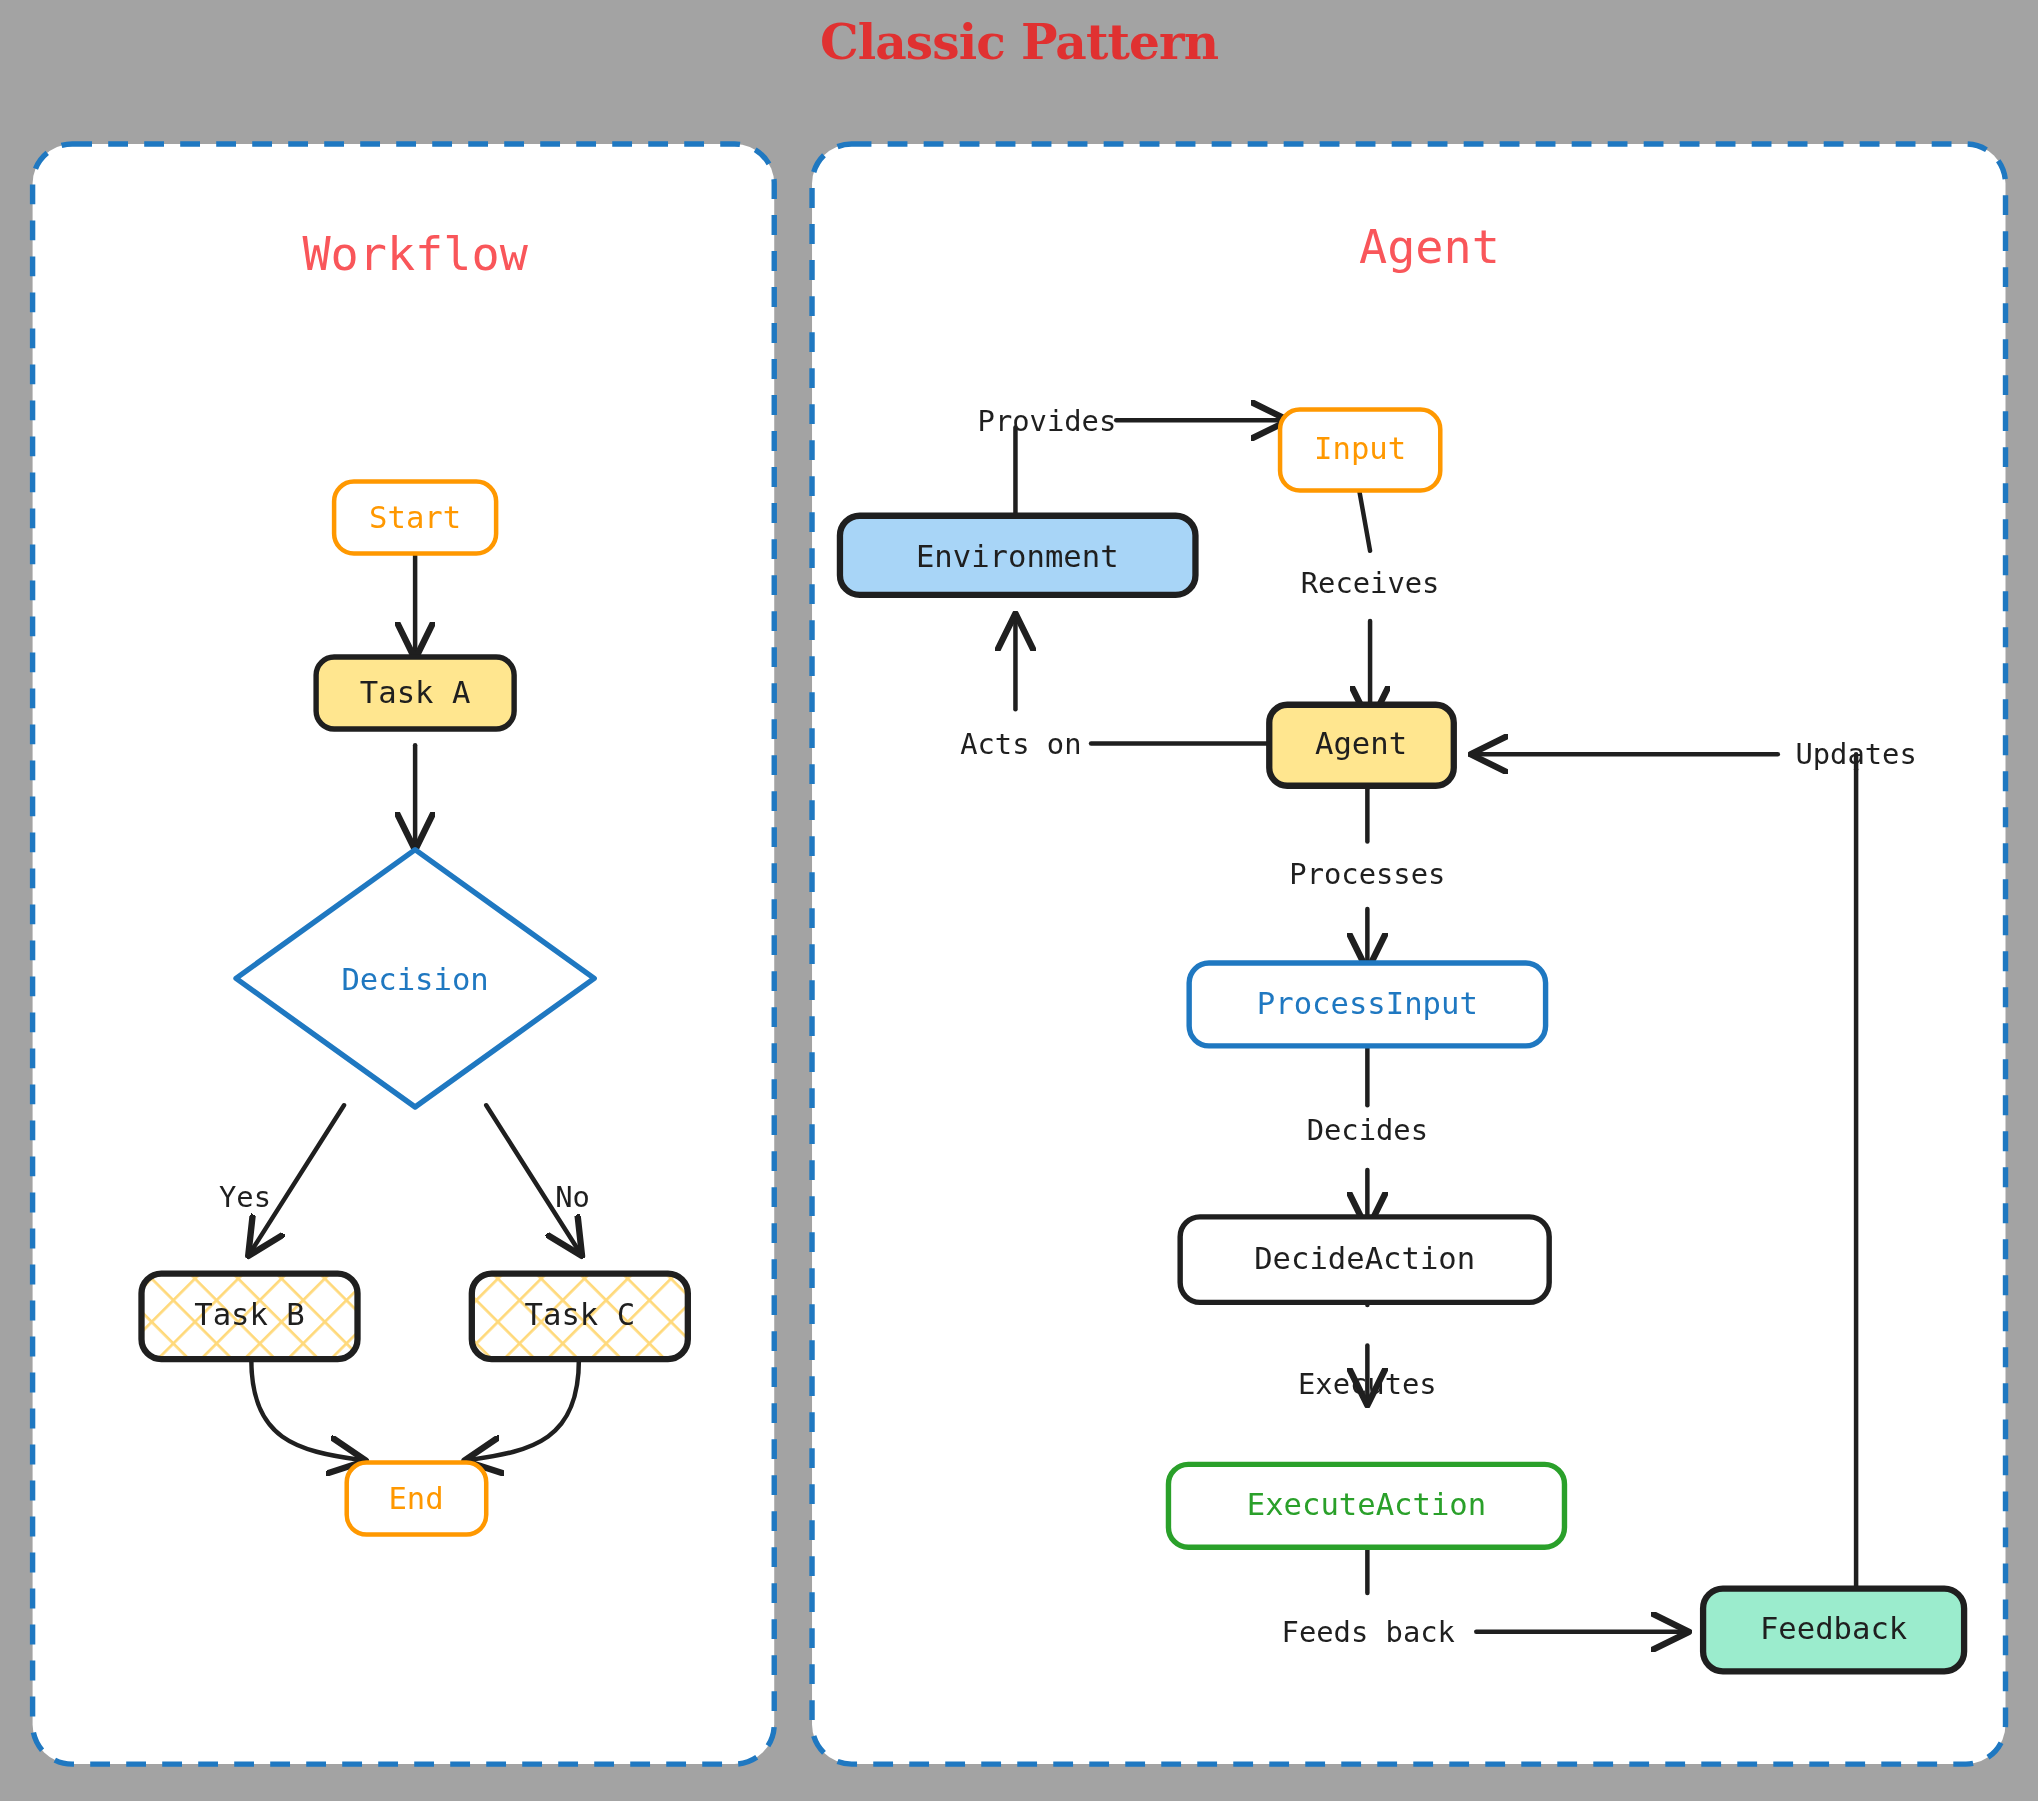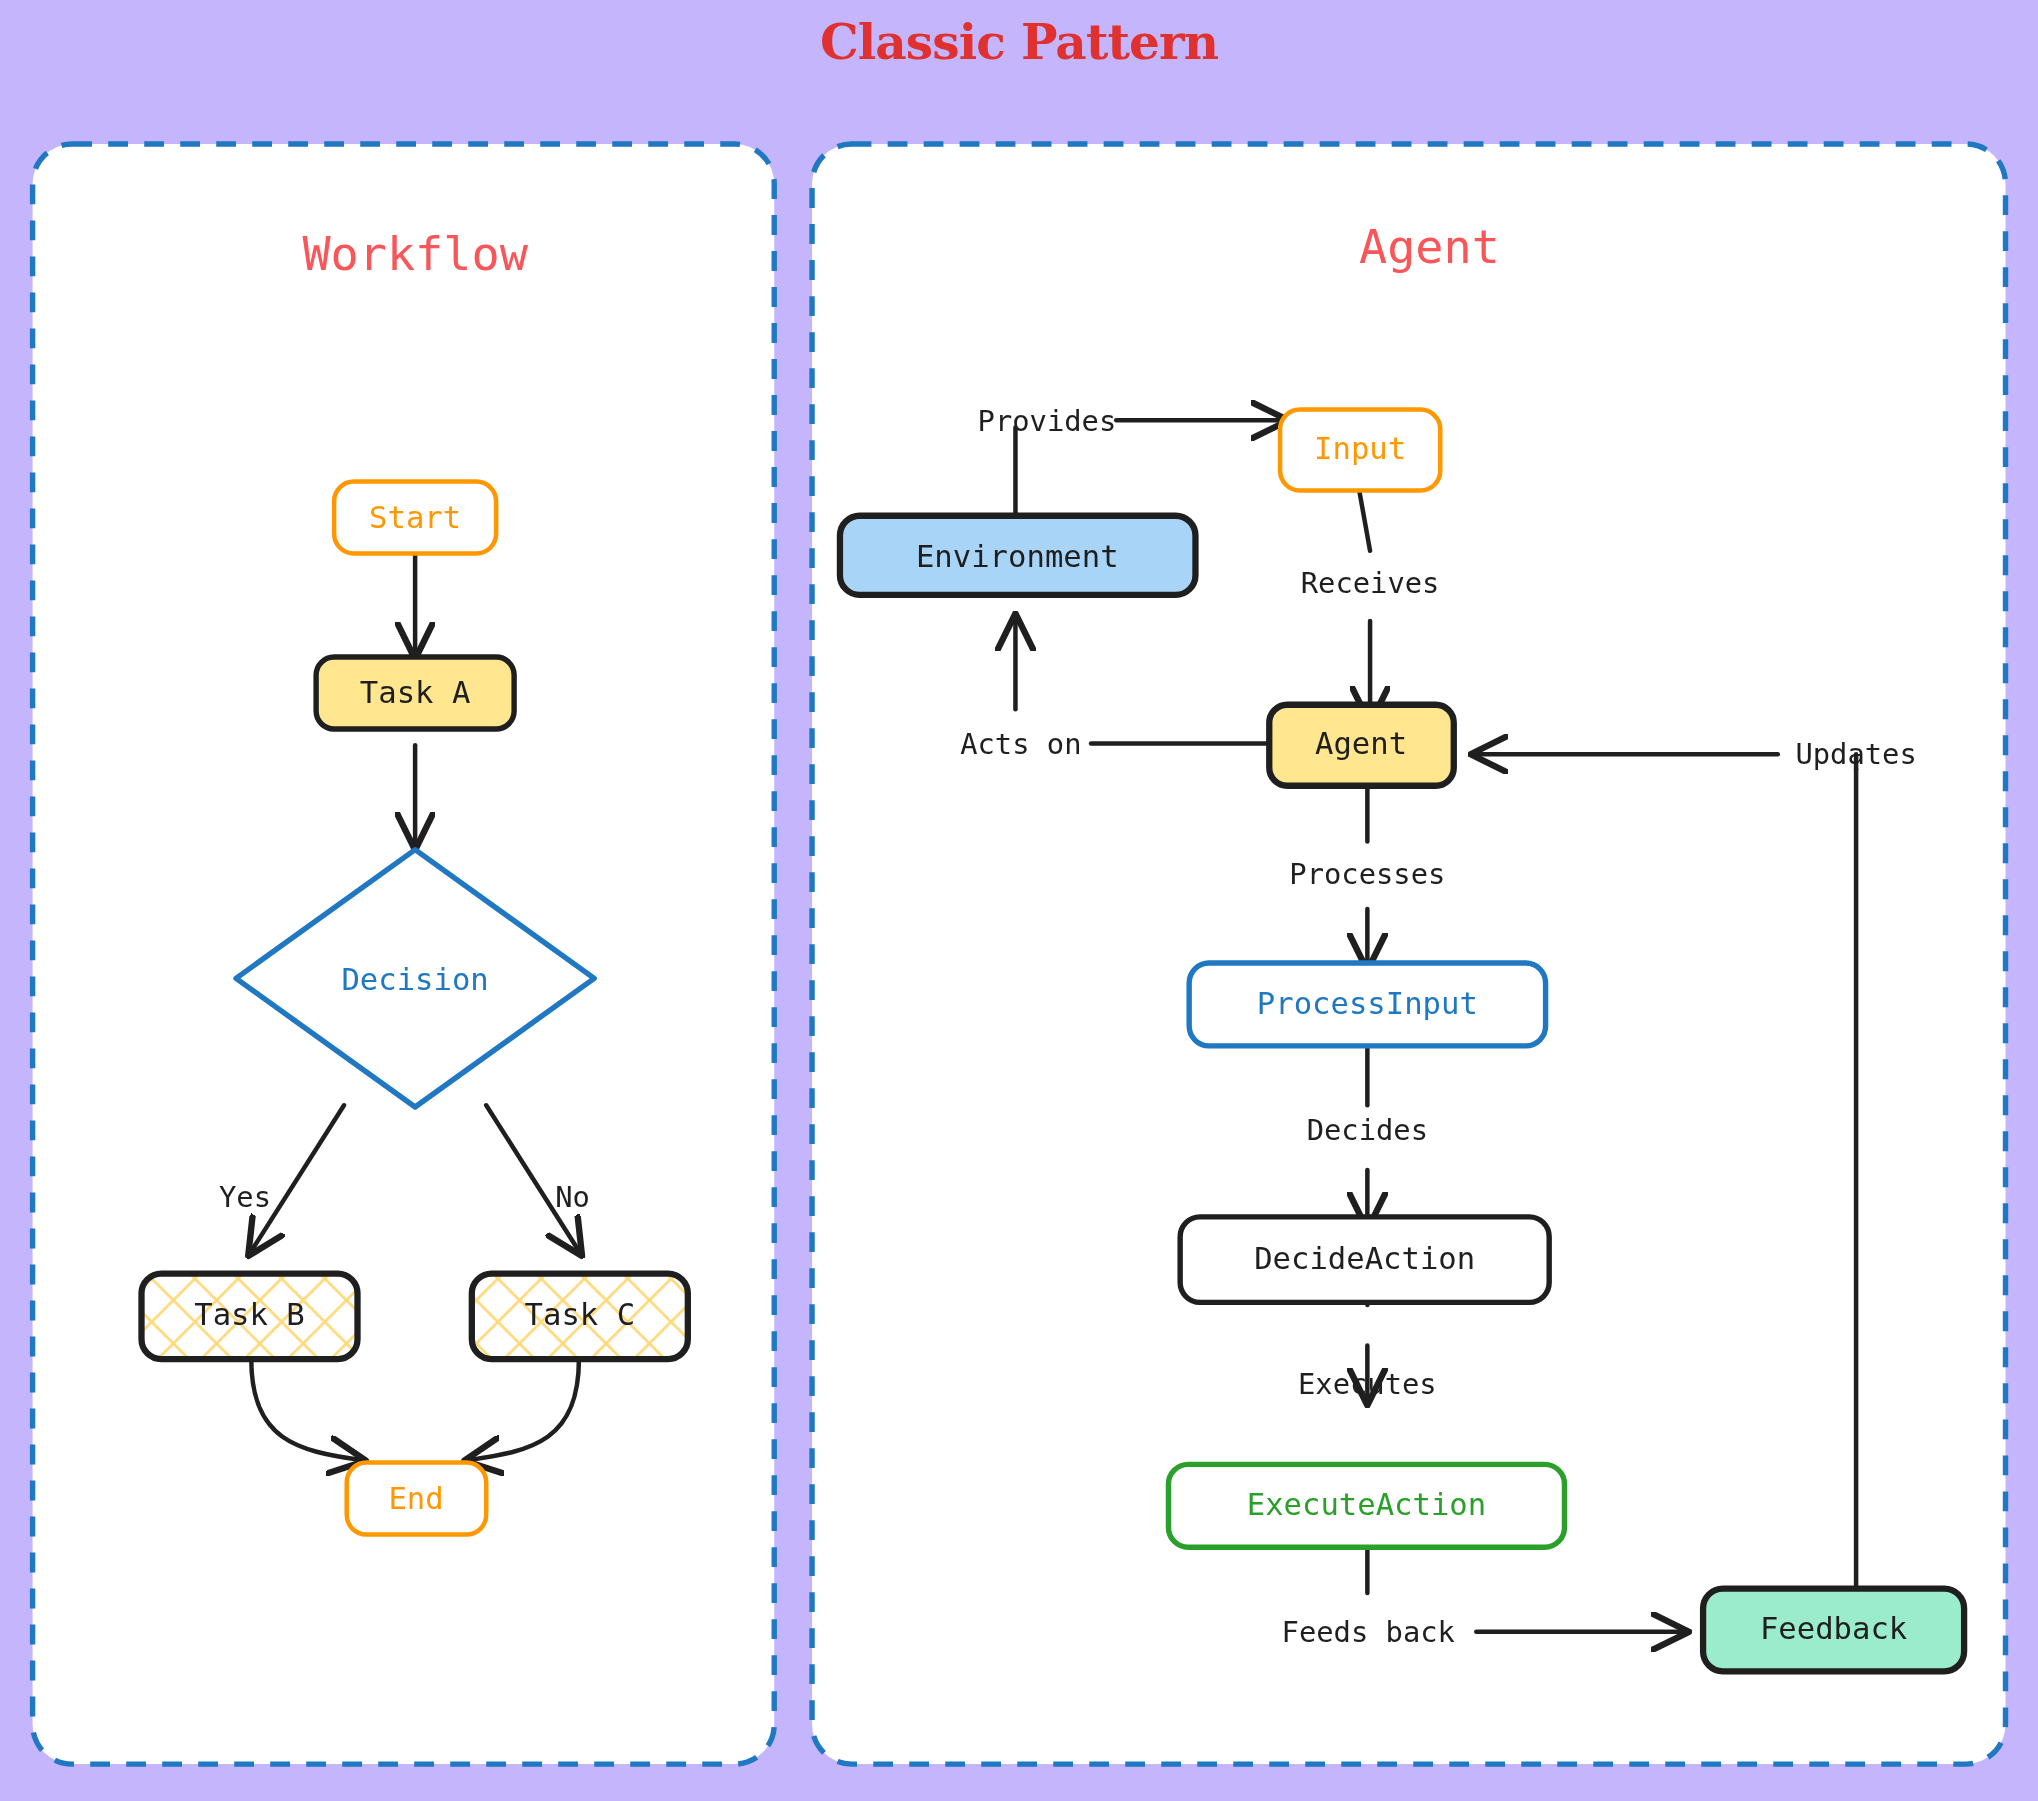--- a/index.html
+++ b/index.html
@@ -10,21 +10,21 @@
   body {
     width: 2039px;
     height: 1801px;
     font-family: "DejaVu Sans Mono", monospace;
     overflow: hidden;
   }
   #diagram-root {
     position: relative;
     width: 2039px;
     height: 1801px;
-    background: #c4b5fd;
+    background: #a3a3a3;
   }
   svg#flowchart {
     display: block;
     width: 2039px;
     height: 1801px;
   }
   .chart-title {
     font-family: "DejaVu Serif", serif;
     font-weight: bold;
     font-size: 54px;

